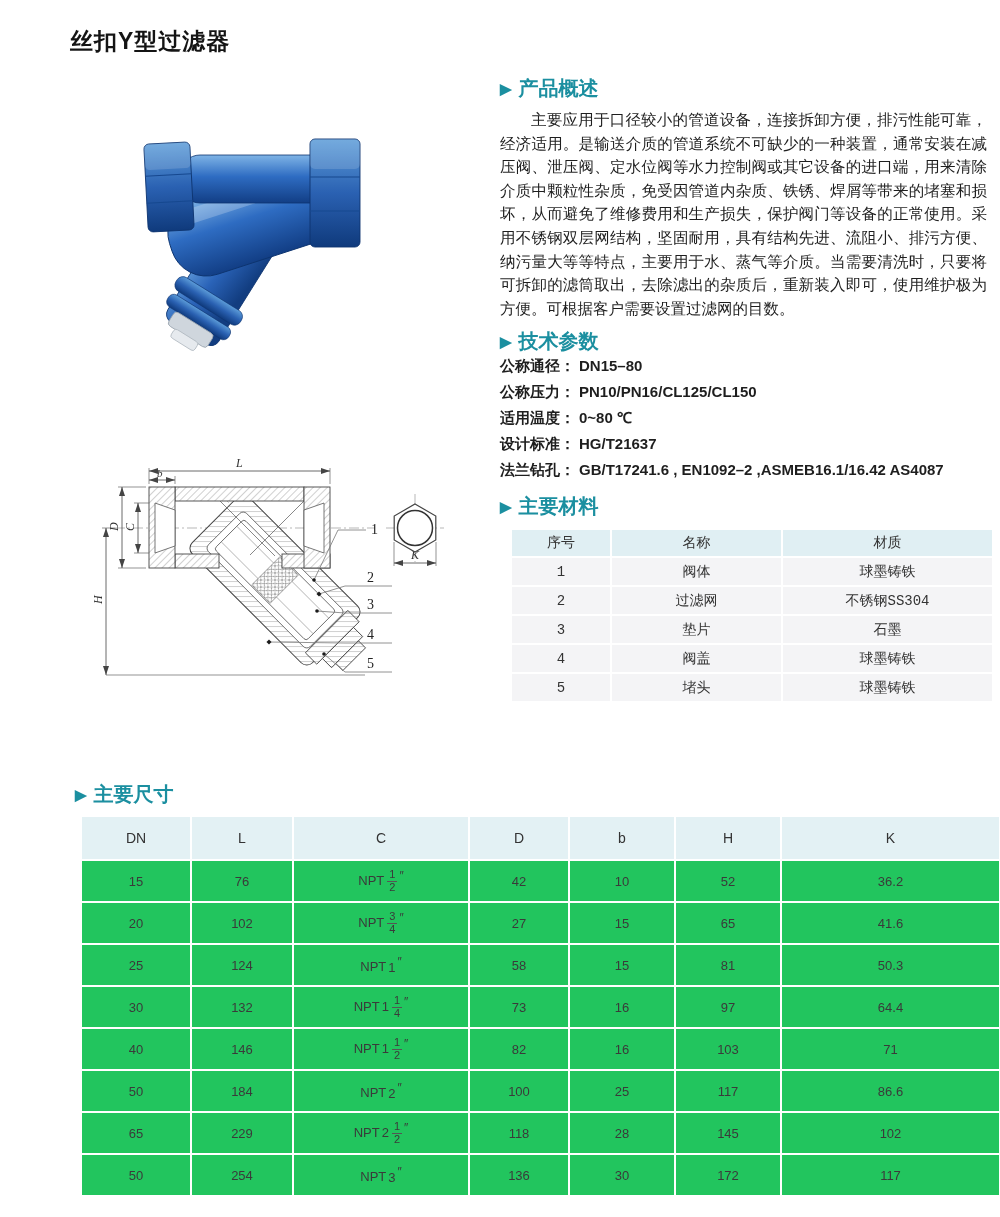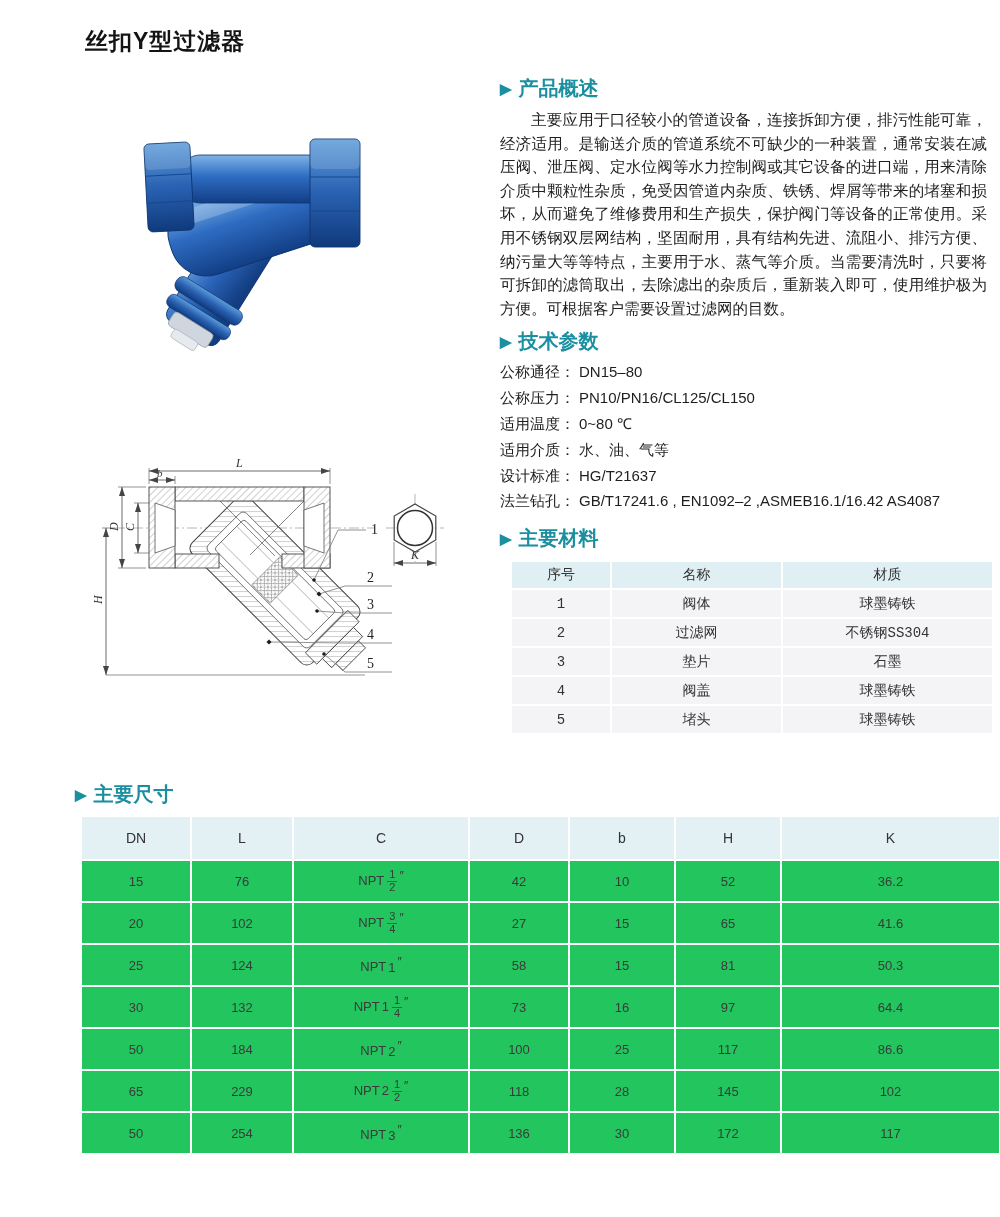--- a/index.html
+++ b/index.html
@@ -1,27 +1,27 @@
 <!DOCTYPE html>
 <html><head>
 <meta charset="utf-8">
 <style>
   html,body{margin:0;padding:0;background:#fff;}
   .page{position:relative;width:1000px;height:1217px;background:#fff;overflow:hidden;
         font-family:"Liberation Sans",sans-serif;color:#222;}
-  .title{position:absolute;left:85px;top:26px;font-size:23px;font-weight:700;color:#141414;letter-spacing:1px;}
+  .title{position:absolute;left:70px;top:26px;font-size:23px;font-weight:700;color:#141414;letter-spacing:1px;}
   .sec-head{display:flex;align-items:center;gap:7px;font-size:20px;font-weight:700;color:#1b8fa0;line-height:1.2;}
   .tri{font-size:15px;line-height:1;color:#1b8fa0;}
   .photo-wrap{position:absolute;left:88px;top:103px;width:345px;height:258px;}
   .draw-wrap{position:absolute;left:70px;top:440px;width:440px;height:262px;}
   .right-col{position:absolute;left:500px;top:76px;width:487px;}
   .overview-text{margin:8px 0 0 0;font-size:15.5px;line-height:23.6px;text-align:justify;
                  text-indent:2em;color:#1e1e1e;}
   .tech-head{margin-top:9px;}
-  .params{margin-top:6px;}
+  .params{font-weight:bold;}
   .param-line{font-size:15px;line-height:25.8px;color:#1e1e1e;white-space:nowrap;}
   .param-line .plabel{margin-right:4px;}
   .mat-head{margin-top:12px;}
   table{border-collapse:separate;border-spacing:2px;}
   .mat-table{margin:10px 0 0 10px;width:476px;table-layout:fixed;font-family:Liberation Mono, monospace;}
   .mat-table th{background:#e0eff3;font-weight:400;font-size:14px;height:24px;color:#333;}
   .mat-table td{background:#f4f4f6;font-size:14px;height:25px;text-align:center;color:#333;}
   .dims-section{position:absolute;left:75px;top:782px;width:915px;}
   .dims-table{margin:9px 0 0 5px;width:905px;table-layout:fixed;}
   .dims-table th{background:#e3f1f4;font-weight:400;font-size:14px;height:40px;color:#333;}
@@ -206,21 +206,20 @@
     <p class="overview-text">主要应用于口径较小的管道设备，连接拆卸方便，排污性能可靠，经济适用。是输送介质的管道系统不可缺少的一种装置，通常安装在减压阀、泄压阀、定水位阀等水力控制阀或其它设备的进口端，用来清除介质中颗粒性杂质，免受因管道内杂质、铁锈、焊屑等带来的堵塞和损坏，从而避免了维修费用和生产损失，保护阀门等设备的正常使用。采用不锈钢双层网结构，坚固耐用，具有结构先进、流阻小、排污方便、纳污量大等等特点，主要用于水、蒸气等介质。当需要清洗时，只要将可拆卸的滤筒取出，去除滤出的杂质后，重新装入即可，使用维护极为方便。可根据客户需要设置过滤网的目数。</p>
 
     <div class="sec-head tech-head">
       <span class="tri">▶</span>
       <span>技术参数</span>
     </div>
     <div class="params">
         <div class="param-line"><span class="plabel">公称通径：</span><span>DN15–80</span></div>
         <div class="param-line"><span class="plabel">公称压力：</span><span>PN10/PN16/CL125/CL150</span></div>
         <div class="param-line"><span class="plabel">适用温度：</span><span>0~80 ℃</span></div>
-        <div class="param-line"><span class="plabel">适用介质：</span><span>水、油、气等</span></div>
         <div class="param-line"><span class="plabel">设计标准：</span><span>HG/T21637</span></div>
         <div class="param-line"><span class="plabel">法兰钻孔：</span><span>GB/T17241.6 , EN1092–2 ,ASMEB16.1/16.42 AS4087</span></div>
       </div>
 
     <div class="sec-head mat-head">
       <span class="tri">▶</span>
       <span>主要材料</span>
     </div>
     <table class="mat-table">
       <colgroup>
@@ -331,20 +330,32 @@
             <td><span>NPT</span><span class="cwhole">1</span><span class="frac">
                 <span class="fnum">1</span>
                 <span class="fden">4</span>
               </span><span class="prime">″</span></td>
             <td>73</td>
             <td>16</td>
             <td>97</td>
             <td>64.4</td>
           </tr>
           <tr>
+            <td>40</td>
+            <td>146</td>
+            <td><span>NPT</span><span class="cwhole">1</span><span class="frac">
+                <span class="fnum">1</span>
+                <span class="fden">2</span>
+              </span><span class="prime">″</span></td>
+            <td>82</td>
+            <td>16</td>
+            <td>103</td>
+            <td>71</td>
+          </tr>
+          <tr>
             <td>50</td>
             <td>184</td>
             <td><span>NPT</span><span class="cwhole">2</span><span class="prime">″</span></td>
             <td>100</td>
             <td>25</td>
             <td>117</td>
             <td>86.6</td>
           </tr>
           <tr>
             <td>65</td>

